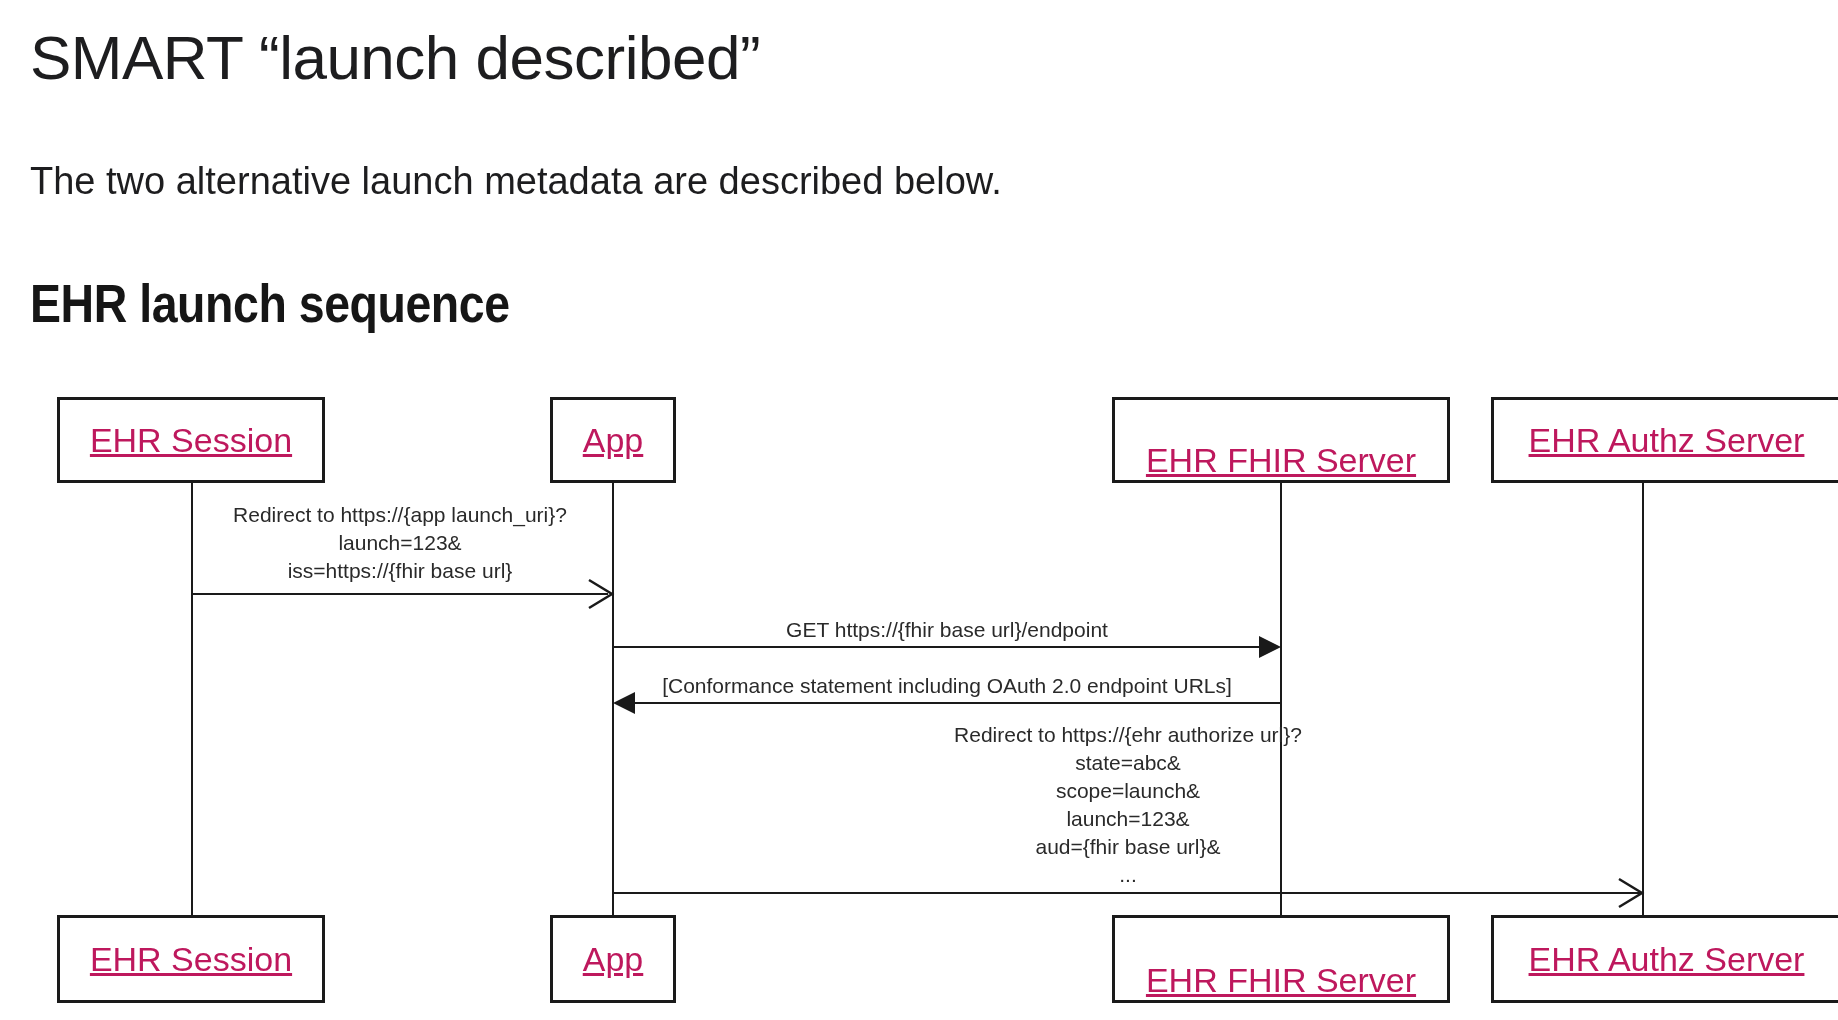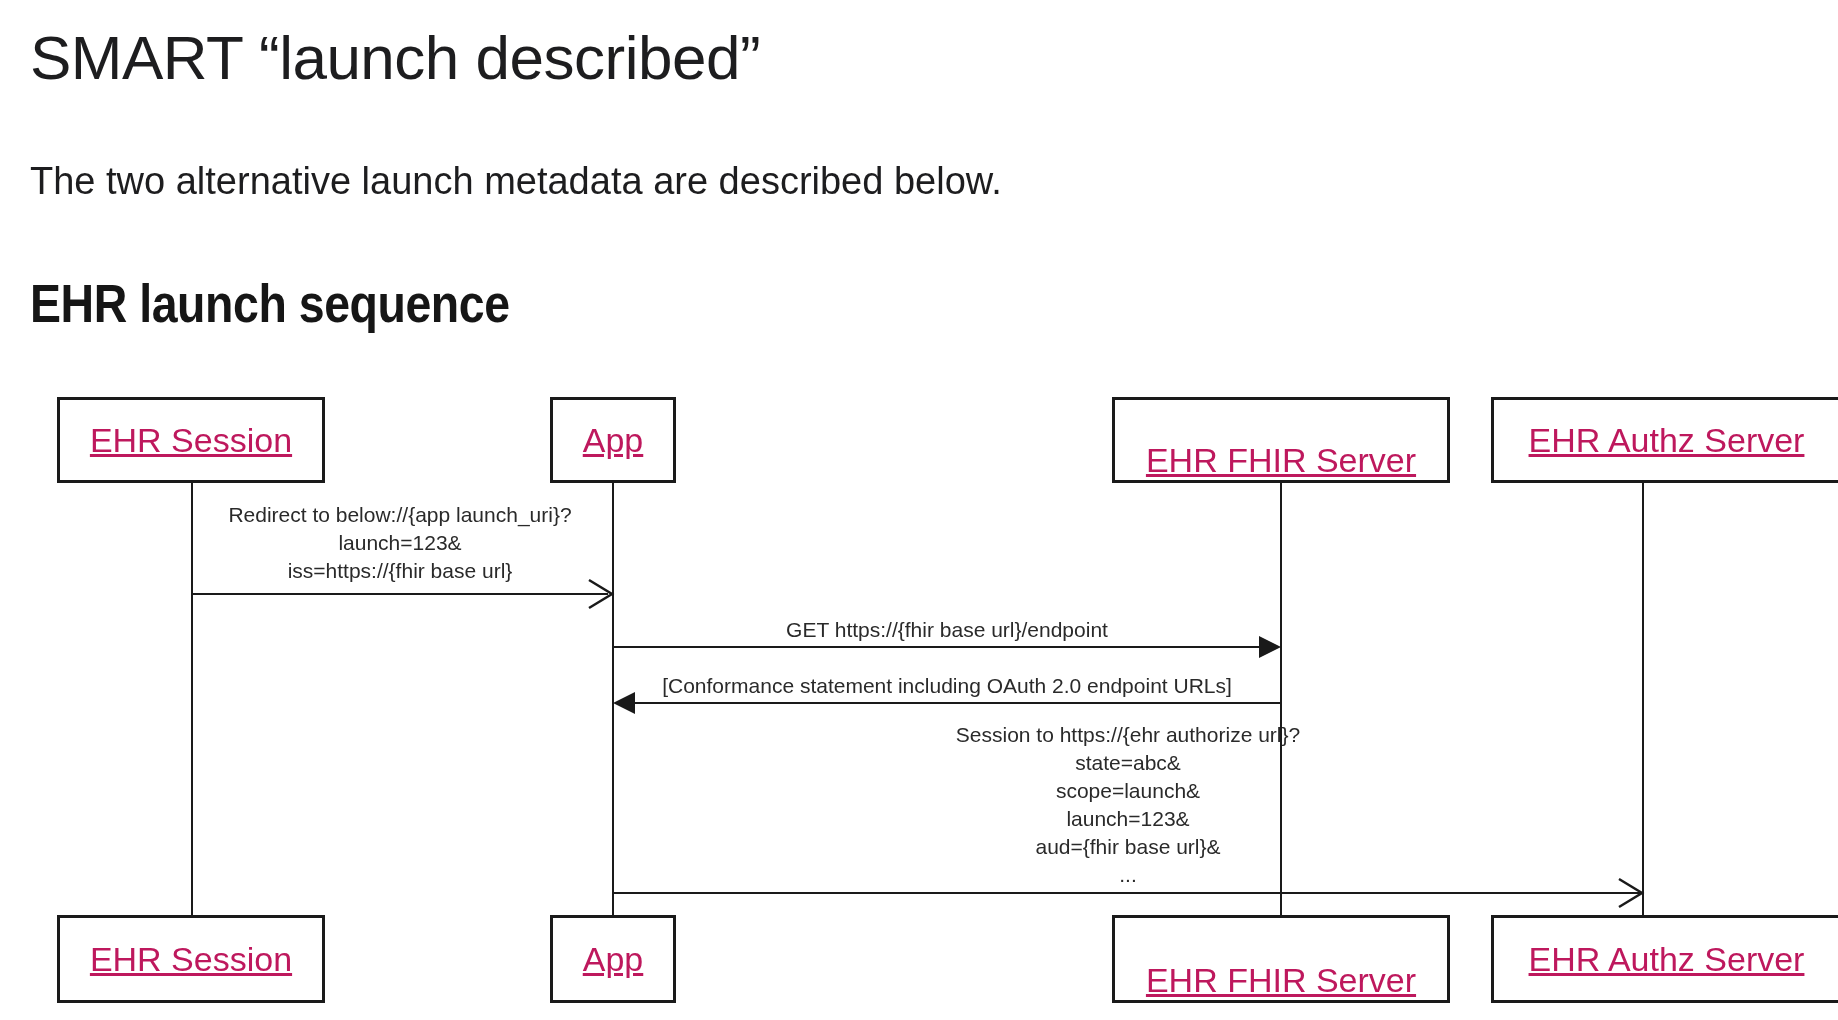--- a/index.html
+++ b/index.html
@@ -149,21 +149,21 @@
       <span>App</span>
     </div>
     <div class="actor row-top a-fhir">
       <span>EHR FHIR Server</span>
     </div>
     <div class="actor row-top a-authz">
       <span>EHR Authz Server</span>
     </div>
 
     <div class="msg-label m1-label">
-      <div>Redirect to below://{app launch_uri}?</div>
+      <div>Redirect to https://{app launch_uri}?</div>
       <div>launch=123&amp;</div>
       <div>iss=https://{fhir base url}</div>
     </div>
     <div class="msg-line m1-line"></div>
     <svg class="head-open m1-head" width="30" height="34" viewBox="0 0 30 34">
       <path d="M4 3 L27 17 L4 31" fill="none" stroke="#1a1a1a" stroke-width="2.5"></path>
     </svg>
 
     <div class="msg-label m2-label">
       <div>GET https://{fhir base url}/endpoint</div>
@@ -171,21 +171,21 @@
     <div class="msg-line m2-line"></div>
     <div class="head-solid right m2-head"></div>
 
     <div class="msg-label m3-label">
       <div>[Conformance statement including OAuth 2.0 endpoint URLs]</div>
     </div>
     <div class="msg-line m3-line"></div>
     <div class="head-solid left m3-head"></div>
 
     <div class="msg-label m4-label">
-      <div>Session to https://{ehr authorize url}?</div>
+      <div>Redirect to https://{ehr authorize url}?</div>
       <div>state=abc&amp;</div>
       <div>scope=launch&amp;</div>
       <div>launch=123&amp;</div>
       <div>aud={fhir base url}&amp;</div>
       <div>...</div>
     </div>
     <div class="msg-line m4-line"></div>
     <svg class="head-open m4-head" width="30" height="34" viewBox="0 0 30 34">
       <path d="M4 3 L27 17 L4 31" fill="none" stroke="#1a1a1a" stroke-width="2.5"></path>
     </svg>

